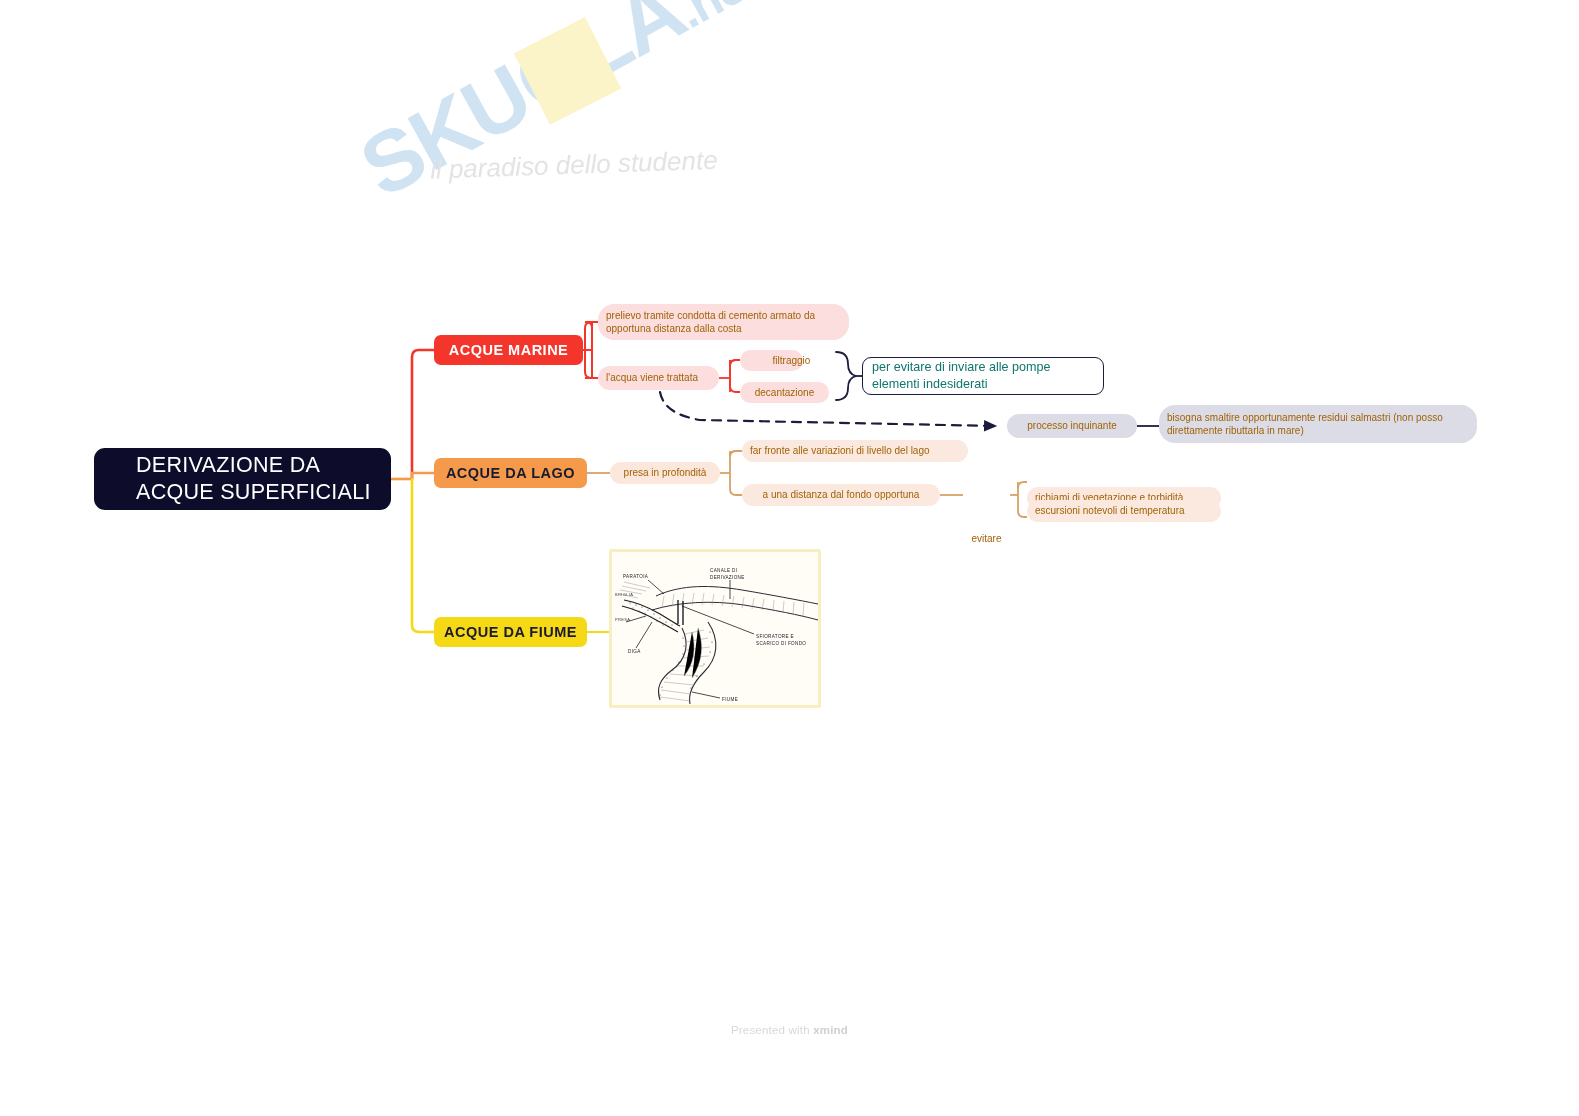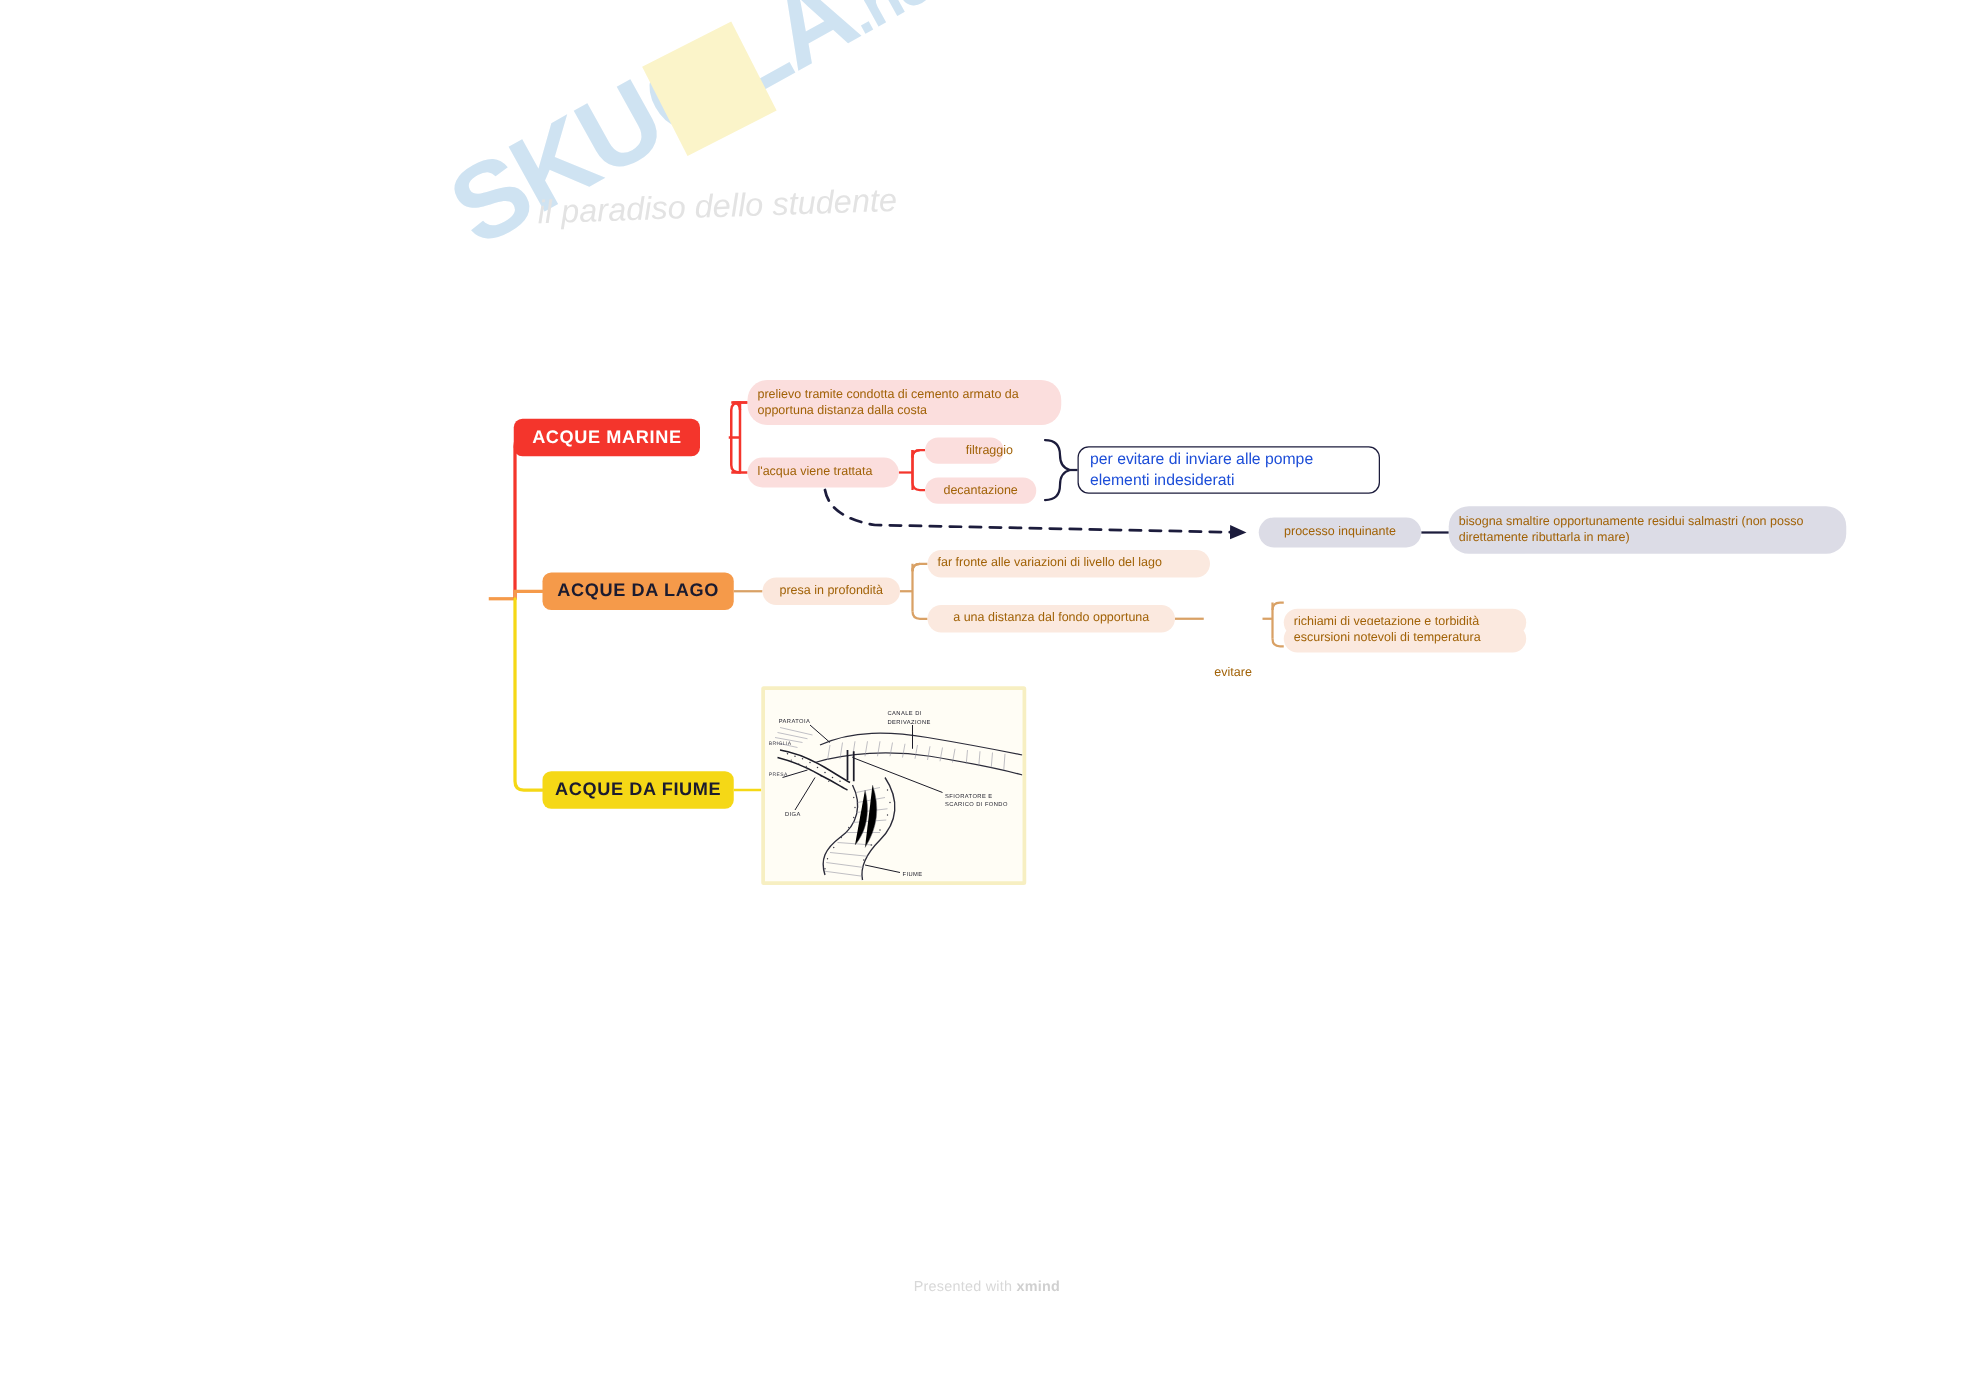--- a/index.html
+++ b/index.html
@@ -46,21 +46,21 @@
   
   .lvl1 {
     height: 30px;
     border-radius: 7px;
     font-size: 14.5px;
     font-weight: bold;
     letter-spacing: 0.5px;
     justify-content: center;
   }
   .lvl1.marine {
-    left: 411px; top: 335px; width: 149px;
+    left: 434px; top: 335px; width: 149px;
     background: #f4352c; color: #ffffff;
   }
   .lvl1.lago {
     left: 434px; top: 458px; width: 153px;
     background: #f59a4a; color: #1b1b2f;
   }
   .lvl1.fiume {
     left: 434px; top: 617px; width: 153px;
     background: #f5d816; color: #1b1b2f;
   }
@@ -87,21 +87,21 @@
   .n-filtraggio { left: 740px; top: 350px; width: 63px; height: 21px; justify-content:center;padding-left:48px; }
   .n-decantazione { left: 740px; top: 382px; width: 89px; height: 21px; justify-content:center; }
 
   
   .callout {
     left: 862px; top: 357px; width: 242px; height: 38px;
     background: #ffffff;
     border: 1.6px solid #1c1c3c;
     border-radius: 9px;
     font-size: 12.6px;
-    color: #1d4ed8;
+    color: #0f766e;
     line-height: 1.32;
     padding: 3px 9px;
   }
 
   .n-processo { left: 1007px; top: 414px; width: 130px; height: 24px; justify-content:center; }
   .n-bisogna  { left: 1159px; top: 405px; width: 318px; height: 38px; }
 
   
   .n-presa    { left: 610px; top: 462px; width: 110px; height: 22px; justify-content:center; }
   .n-farfronte{ left: 742px; top: 440px; width: 226px; height: 22px; }
@@ -230,20 +230,24 @@
     <path d="M1010,495 L1018,495" stroke="#d9a165" stroke-width="1.8" fill="none"></path>
     <path d="M1018,488 Q1018,482 1024,482 L1027,482" stroke="#d9a165" stroke-width="1.8" fill="none"></path>
     <path d="M1018,482 L1018,511" stroke="#d9a165" stroke-width="1.8" fill="none"></path>
     <path d="M1018,511 Q1018,517 1024,517 L1027,517" stroke="#d9a165" stroke-width="1.8" fill="none"></path>
 
     <path d="M412,479 L412,625 Q412,632 419,632 L434,632" stroke="#f5d816" stroke-width="2.6" fill="none" stroke-linecap="round"></path>
 
     <path d="M587,632 L609,632" stroke="#f5d816" stroke-width="2" fill="none"></path>
   </svg>
 
+  <div class="node root">
+    <span>DERIVAZIONE DA
+ACQUE SUPERFICIALI</span>
+  </div>
 
   <div class="node lvl1 marine">
     <span>ACQUE MARINE</span>
   </div>
   <div class="node lvl1 lago">
     <span>ACQUE DA LAGO</span>
   </div>
   <div class="node lvl1 fiume">
     <span>ACQUE DA FIUME</span>
   </div>

